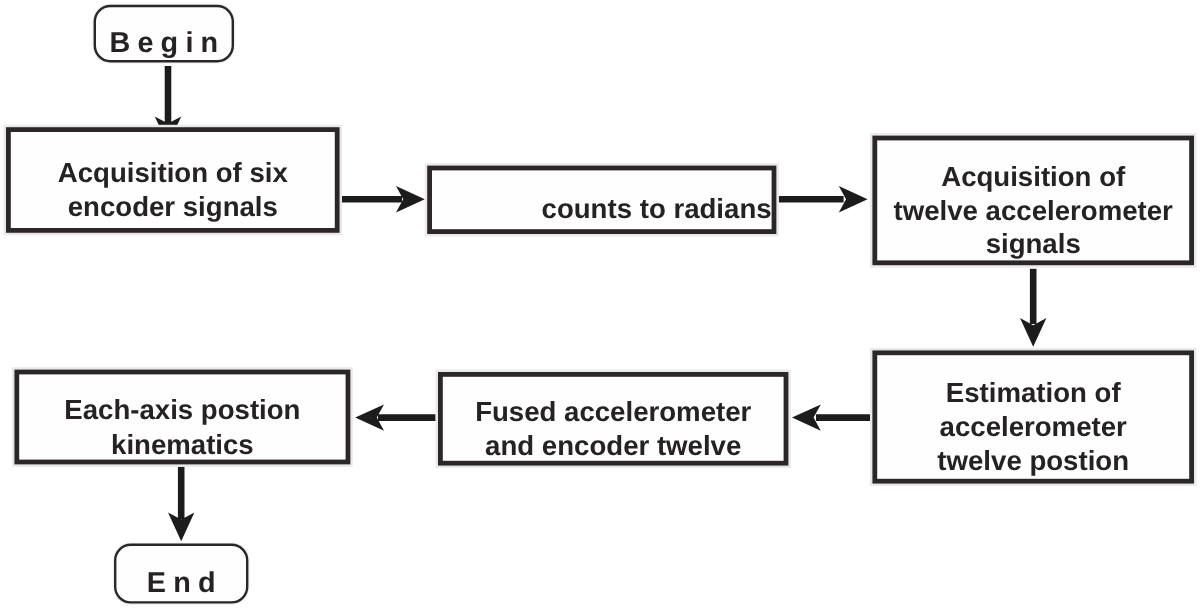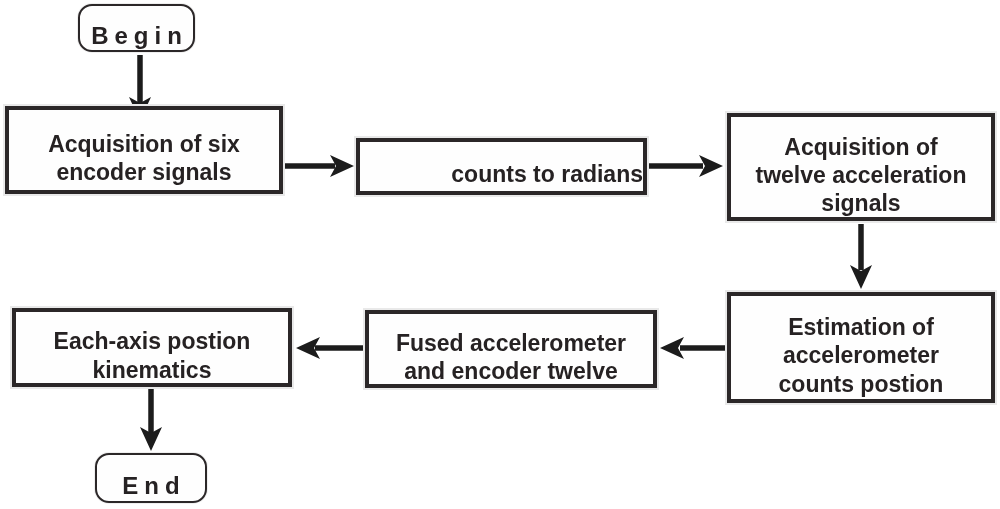--- a/index.html
+++ b/index.html
@@ -98,28 +98,28 @@
     <span class="node-label">Acquisition of six
 encoder signals</span>
   </div>
 
   <div id="n-counts" class="node process">
     <span class="node-label">counts to radians</span>
   </div>
 
   <div id="n-acq-acc" class="node process">
     <span class="node-label">Acquisition of
-twelve acceleration
+twelve accelerometer
 signals</span>
   </div>
 
   <div id="n-est-pos" class="node process">
     <span class="node-label">Estimation of
 accelerometer
-counts postion</span>
+twelve postion</span>
   </div>
 
   <div id="n-fused" class="node process">
     <span class="node-label">Fused accelerometer
 and encoder twelve</span>
   </div>
 
   <div id="n-kinem" class="node process">
     <span class="node-label">Each-axis postion
 kinematics</span>

